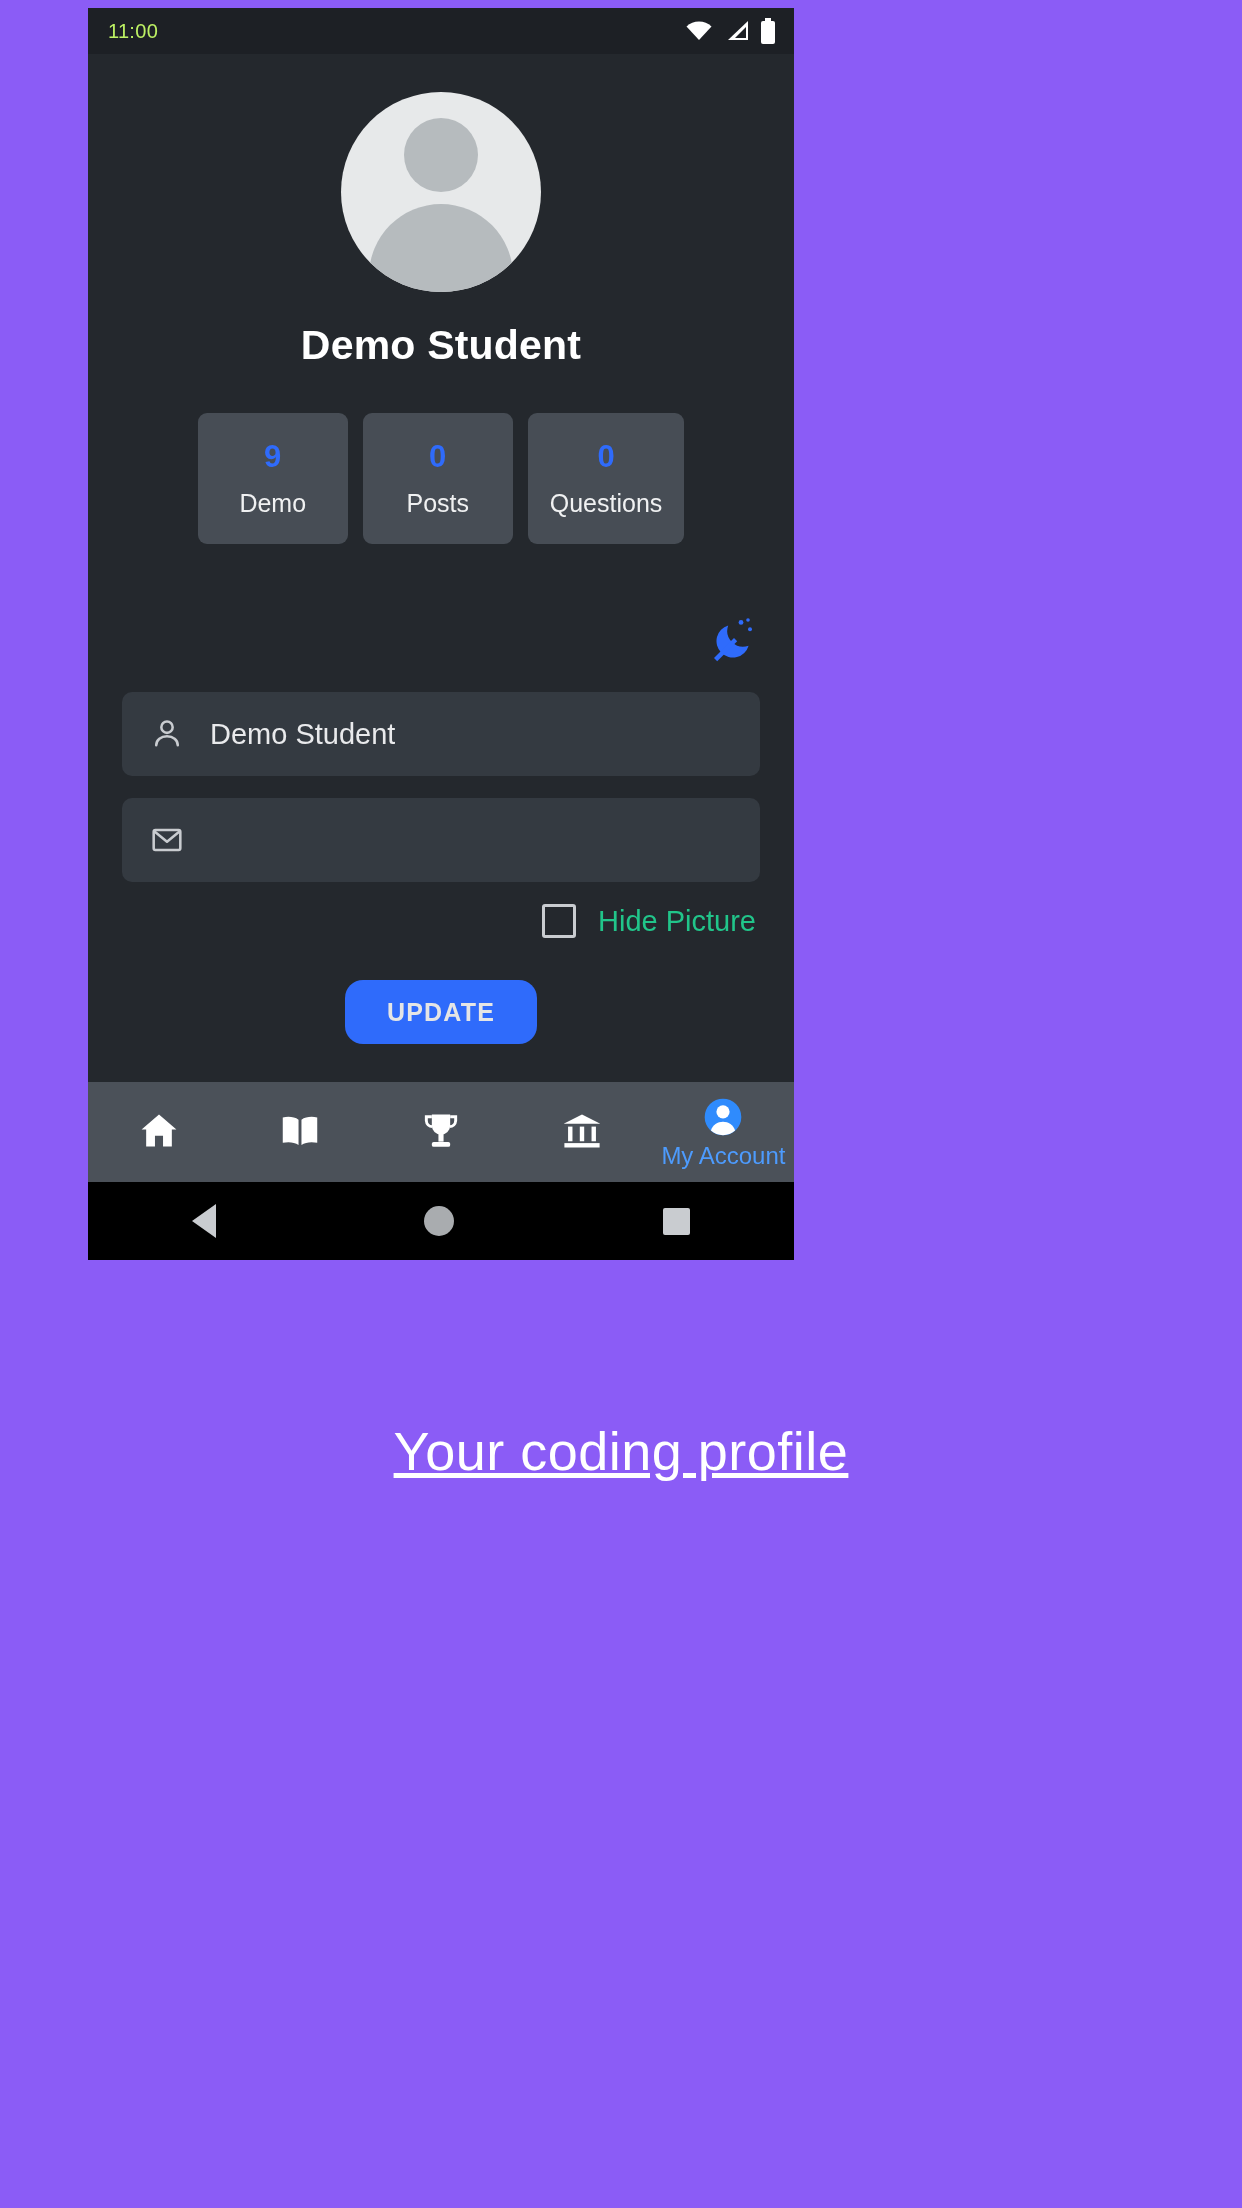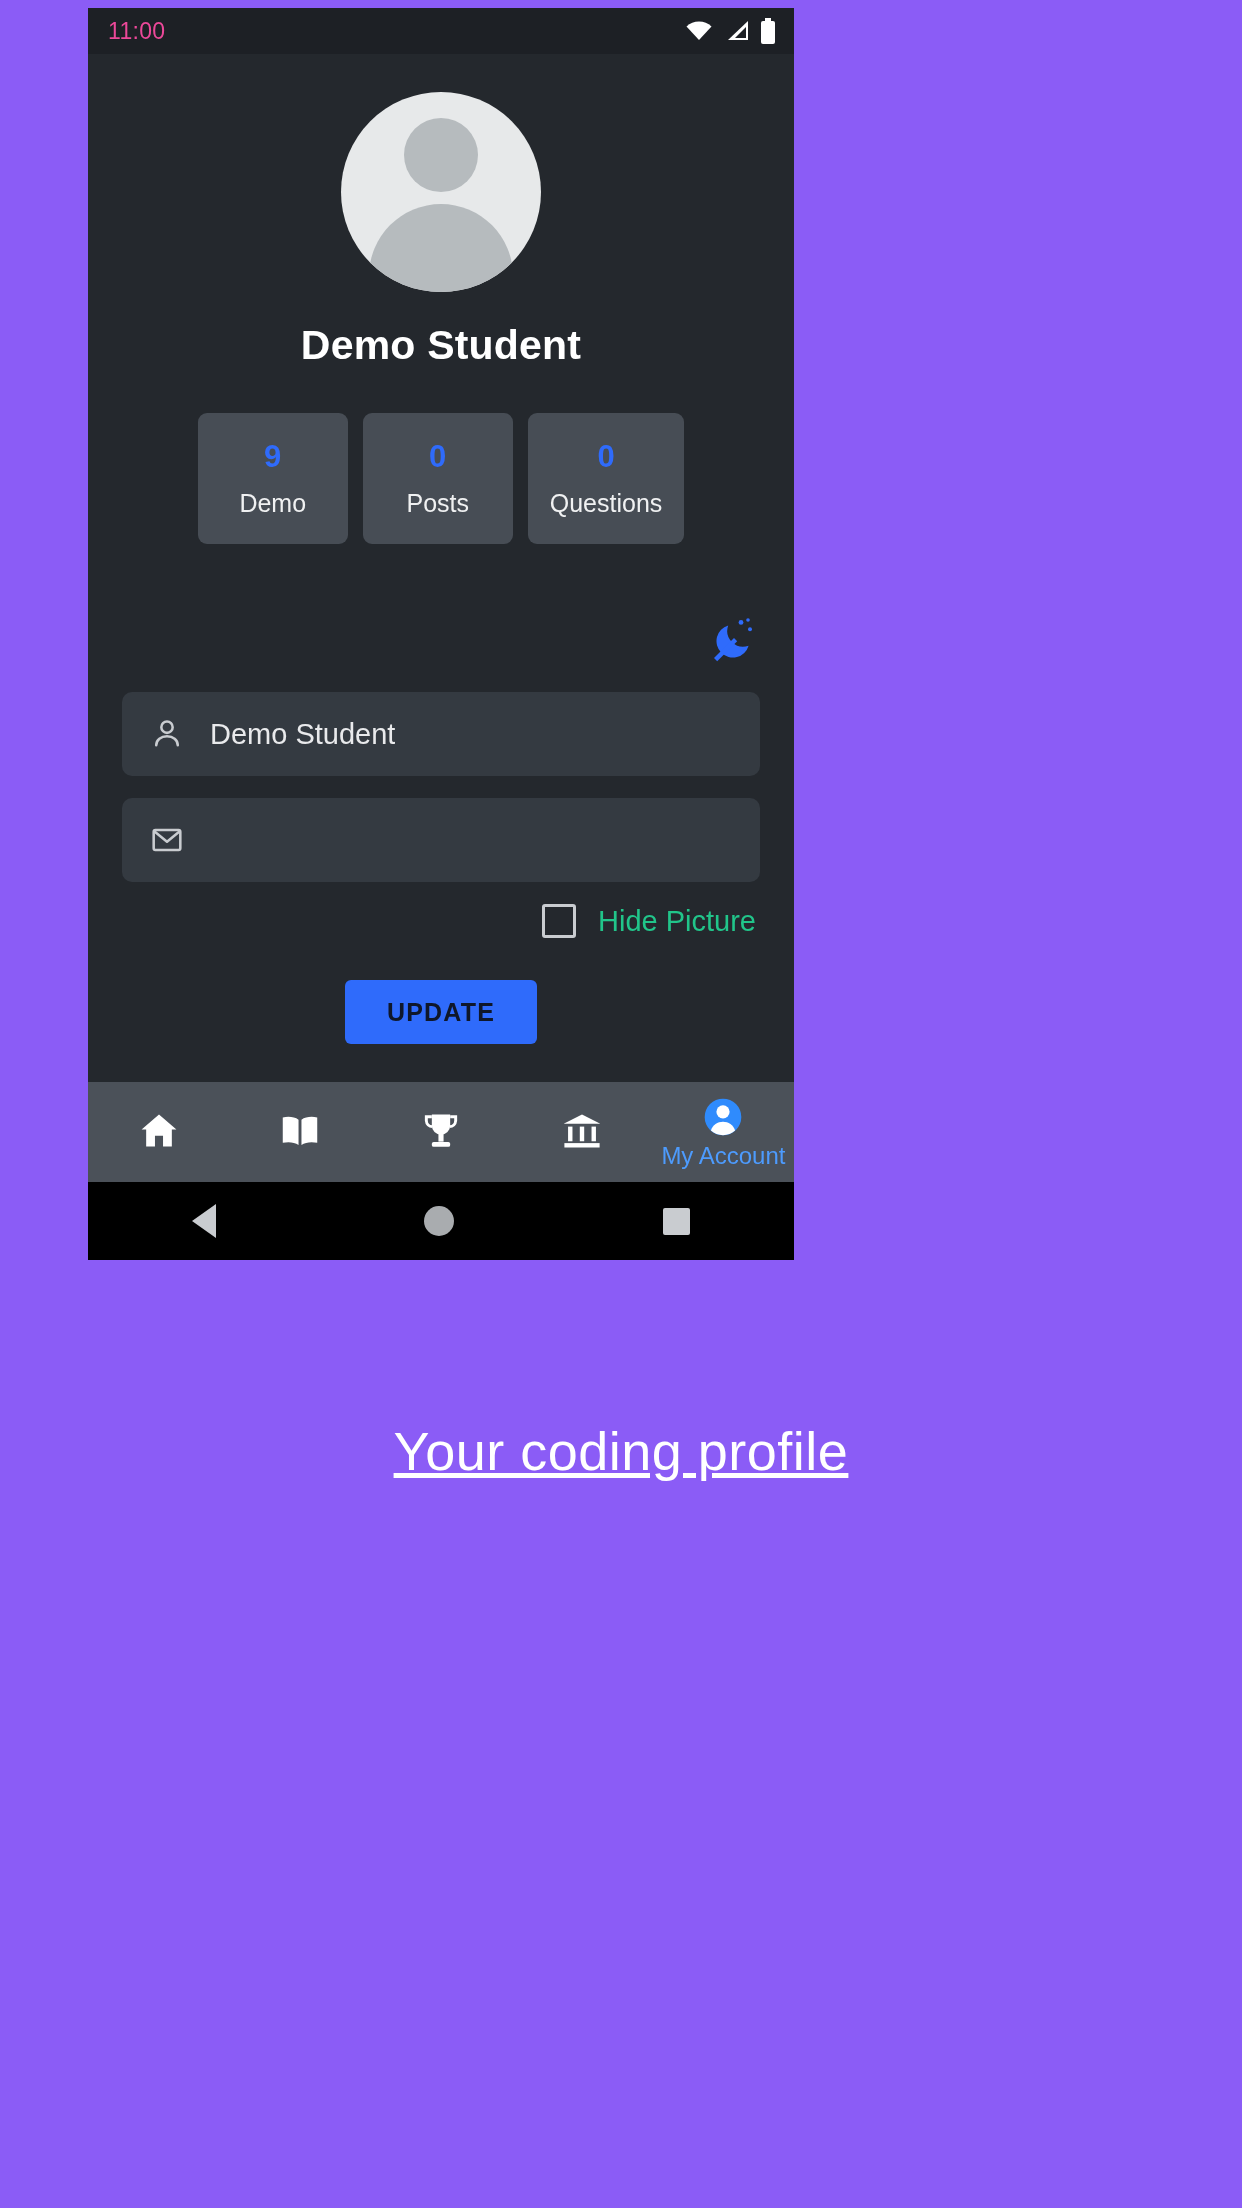--- a/index.html
+++ b/index.html
@@ -22,21 +22,21 @@
 
   
   .statusbar {
     position: relative;
     height: 46px;
     background: #1d2025;
     display: flex; align-items: center;
     padding: 0 18px 0 20px;
   }
   .status-time {
-    color: #ec4899; font-size: 23px; letter-spacing: .3px;
+    color: #bef264; font-size: 20px; letter-spacing: .3px;
   }
   .status-icons {
     margin-left: auto;
     display: flex; align-items: center; gap: 9px;
   }
   .ic-wifi { display:block; }
   .ic-signal { display:block; }
   .ic-battery { display:block; }
 
   
@@ -135,23 +135,23 @@
     border: 3px solid #c9ccd0;
     border-radius: 3px;
     background: transparent;
   }
   .hide-label { color: #21c58a; font-size: 29px; }
 
   
   .update-wrap { margin-top: 42px; display:flex; justify-content:center; }
   .update-btn {
     background: #2f6bfb;
-    color: #0f172a;
+    color: #e5e5e5;
     border: none;
-    border-radius: 6px;
+    border-radius: 18px;
     width: 192px; height: 64px;
     font-size: 25px;
     font-weight: bold;
     letter-spacing: 1.2px;
     font-family: "Liberation Sans", sans-serif;
     cursor: pointer;
   }
 
   
   .bottomnav {

